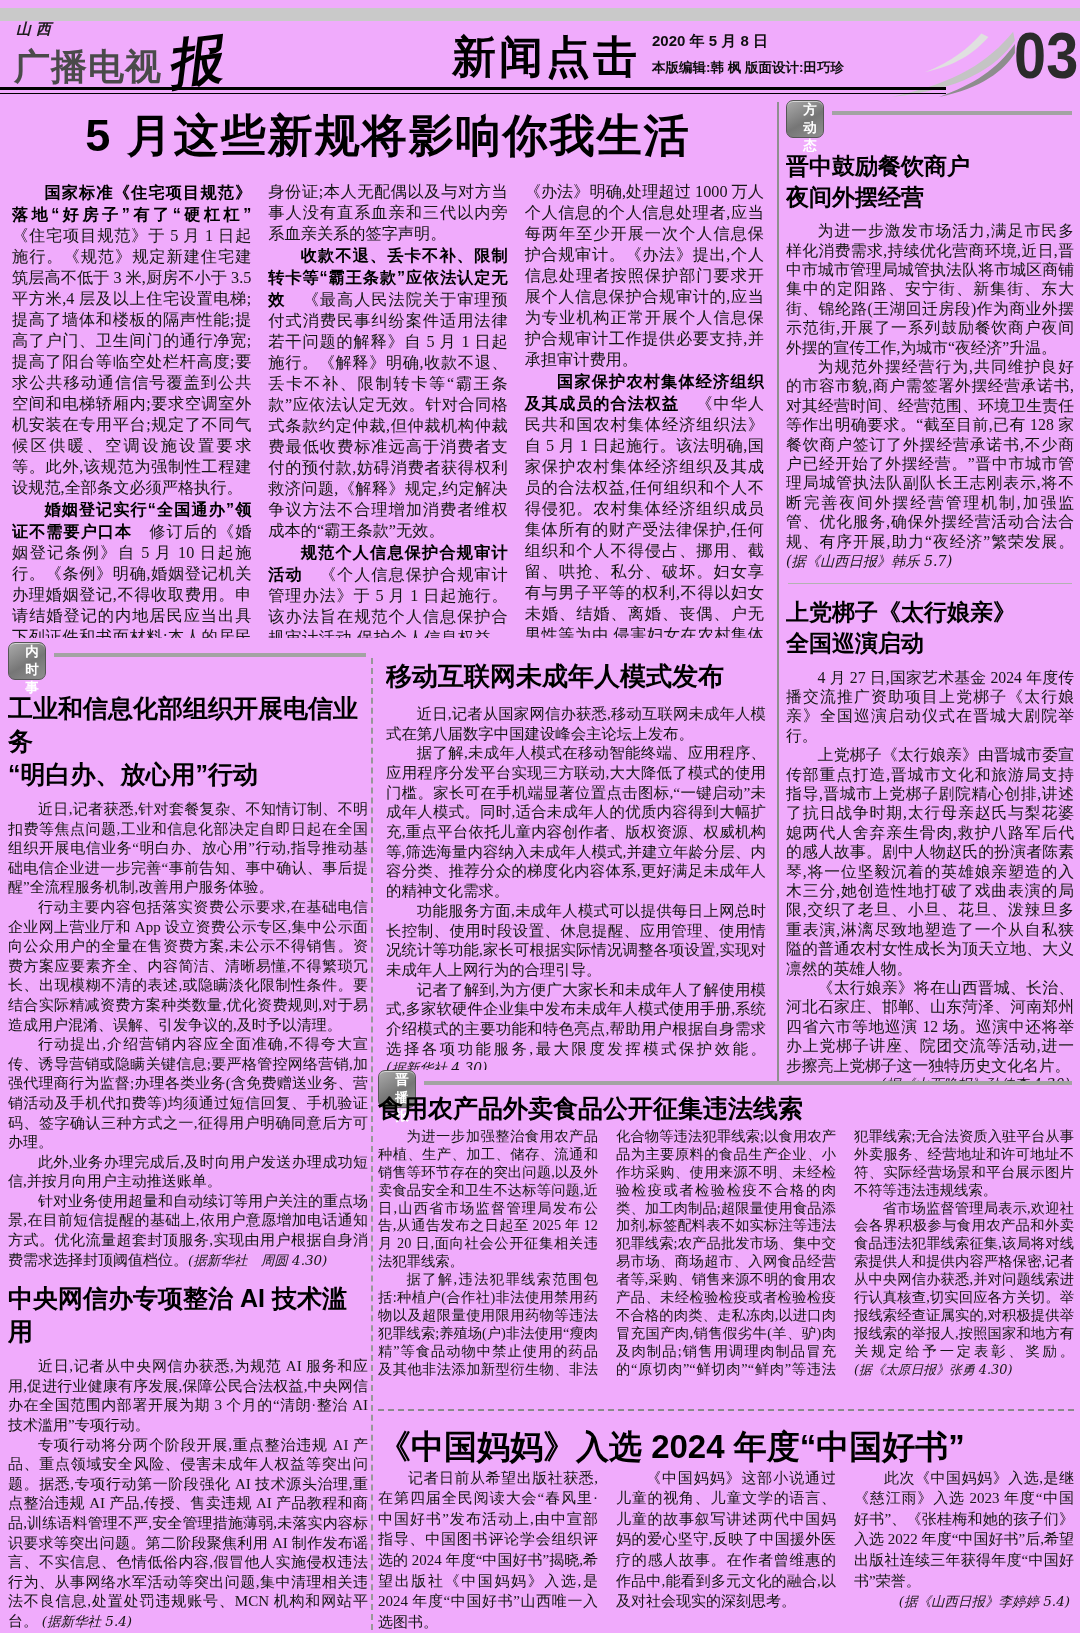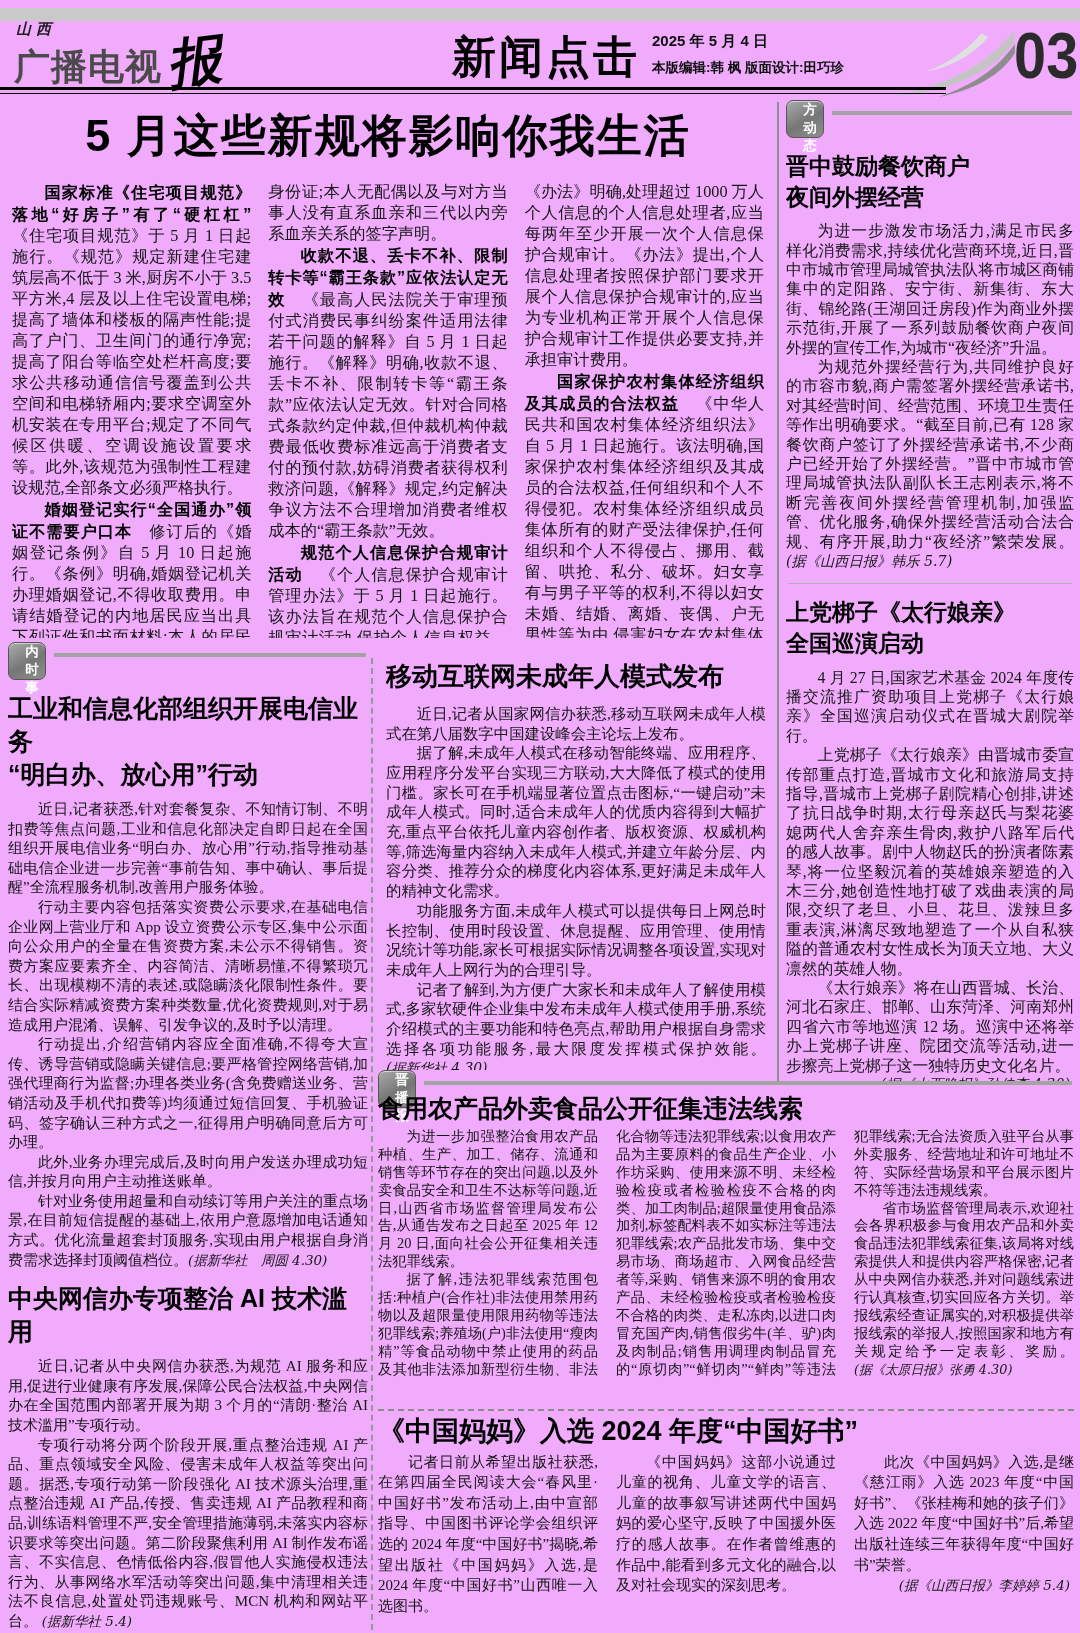--- a/index.html
+++ b/index.html
@@ -56,40 +56,40 @@
   .z-left .art-title{font-size:25px;line-height:1.32;margin:12px 0 9px;}
 
   .z-mid{left:386px;top:646px;width:380px;height:424px;font-size:15.4px;line-height:19.7px;}
   .z-mid .art-title{font-size:26px;line-height:1.3;margin:14px 0 10px;}
 
   .z-sanjin{left:378px;top:1070px;width:696px;height:338px;font-size:14.3px;line-height:17.9px;}
   .z-sanjin .art-title{font-size:25px;margin:-8px 0 10px;}
   .cols-sanjin{column-count:3;column-gap:18px;}
 
   .z-book{left:378px;top:1417px;width:696px;height:216px;font-size:15px;line-height:20.6px;}
-  .z-book .art-title{font-size:27px;margin:4px 0 10px;}
+  .z-book .art-title{font-size:33px;margin:20px 0 10px;}
   .cols-book{column-count:3;column-gap:18px;}
 </style>
 </head>
 <body>
 
 <div id="page">
   <div class="topbar"></div>
 
   <header>
     <div class="logo">
       <div class="logo-region">山西</div>
       <div class="logo-main">
         <span class="logo-brand">广播电视</span>
         <span class="logo-bao">报</span>
       </div>
     </div>
     <div class="mast-title">新闻点击</div>
     <div class="mast-meta">
-      <div class="mast-date">2025 年 5 月 4 日</div>
+      <div class="mast-date">2020 年 5 月 8 日</div>
       <div class="mast-editors">本版编辑:韩  枫   版面设计:田巧珍</div>
     </div>
     <svg class="swoosh" viewBox="0 0 170 84" aria-hidden="true">
       <path d="M168,2 C140,36 104,60 30,76 C108,68 148,44 170,12 Z" fill="#c4c4c4"></path>
       <path d="M170,16 C150,44 124,62 84,76 C132,66 158,46 170,26 Z" fill="#8d8d8d"></path>
       <path d="M132,4 C116,22 98,36 68,48 C104,40 124,26 140,8 Z" fill="#e0e0e0"></path>
     </svg>
     <div class="page-num">03</div>
   </header>
   <div class="rule rule-thick"></div>

